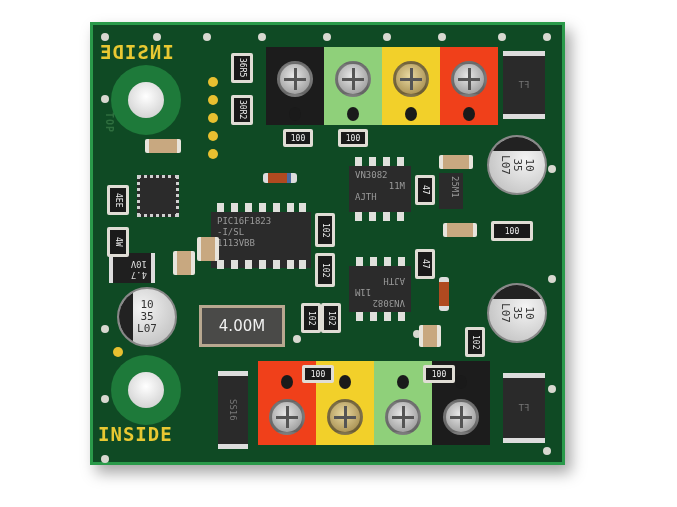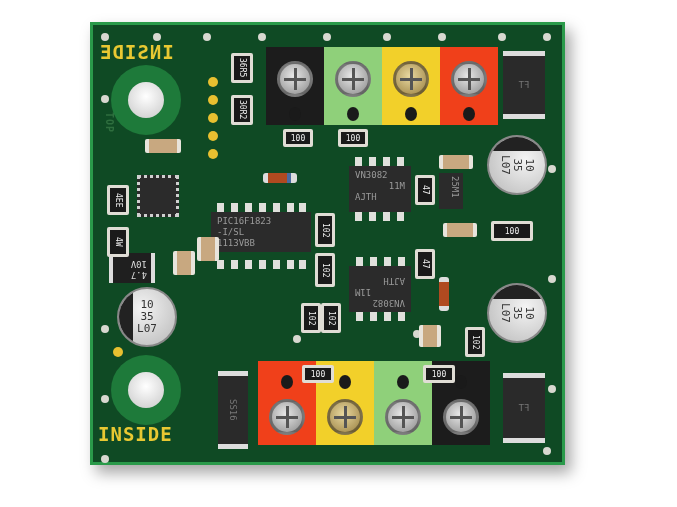--- a/index.html
+++ b/index.html
@@ -112,21 +112,21 @@
   <div class="diode" style="left:125px;top:346px;width:30px;height:68px;writing-mode:vertical-rl;">SS16</div>
 
   <div style="position:absolute;left:118px;top:178px;width:100px;height:66px;">
     <div class="pin" style="left:6px;top:0;"></div>
       <div class="pin" style="left:20px;top:0;"></div>
       <div class="pin" style="left:34px;top:0;"></div>
       <div class="pin" style="left:48px;top:0;"></div>
       <div class="pin" style="left:62px;top:0;"></div>
       <div class="pin" style="left:76px;top:0;"></div>
       <div class="pin" style="left:88px;top:0;"></div>
-    <div class="ic" style="left:0;top:9px;width:100px;height:40px;">
+    <div class="ic" style="left:0;top:9px;width:100px;height:56px;">
       <div>PIC16F1823</div>
       <div>-I/SL</div>
       <div>1113VBB</div>
     </div>
     <div class="pin" style="left:6px;top:57px;"></div>
       <div class="pin" style="left:20px;top:57px;"></div>
       <div class="pin" style="left:34px;top:57px;"></div>
       <div class="pin" style="left:48px;top:57px;"></div>
       <div class="pin" style="left:62px;top:57px;"></div>
       <div class="pin" style="left:76px;top:57px;"></div>
@@ -159,20 +159,21 @@
       <div>VN3082</div>
       <div style="text-align:right;">11M</div>
       <div>AJTH</div>
     </div>
     <div class="pin" style="left:6px;top:55px;"></div>
       <div class="pin" style="left:20px;top:55px;"></div>
       <div class="pin" style="left:34px;top:55px;"></div>
       <div class="pin" style="left:48px;top:55px;"></div>
   </div>
 
+  <div class="xtal" style="left:106px;top:280px;width:80px;height:36px;">4.00M</div>
 
   <div class="ecap" style="left:24px;top:262px;">
     <div class="band" style="left:0;top:0;width:14px;height:60px;"></div>
     <div>10</div>
     <div>35</div>
     <div>L07</div>
   </div>
   <div class="ecap" style="left:394px;top:110px;transform:rotate(90deg);">
     <div class="band" style="left:0;top:0;width:14px;height:60px;"></div>
     <div>10</div>

